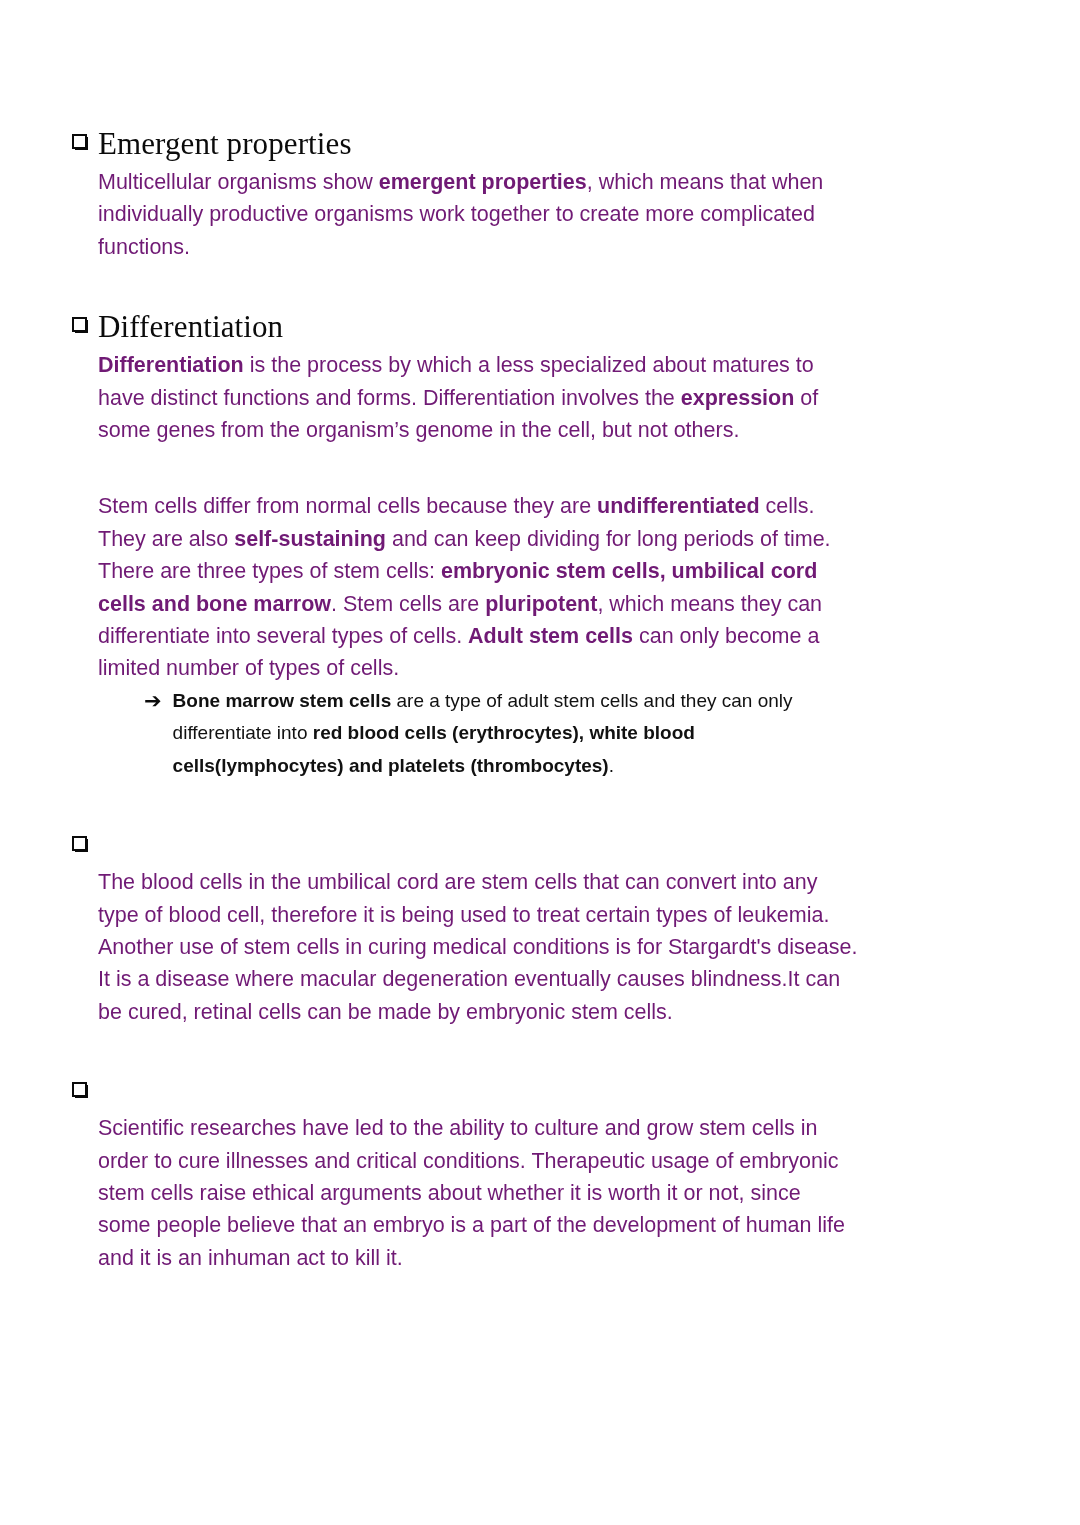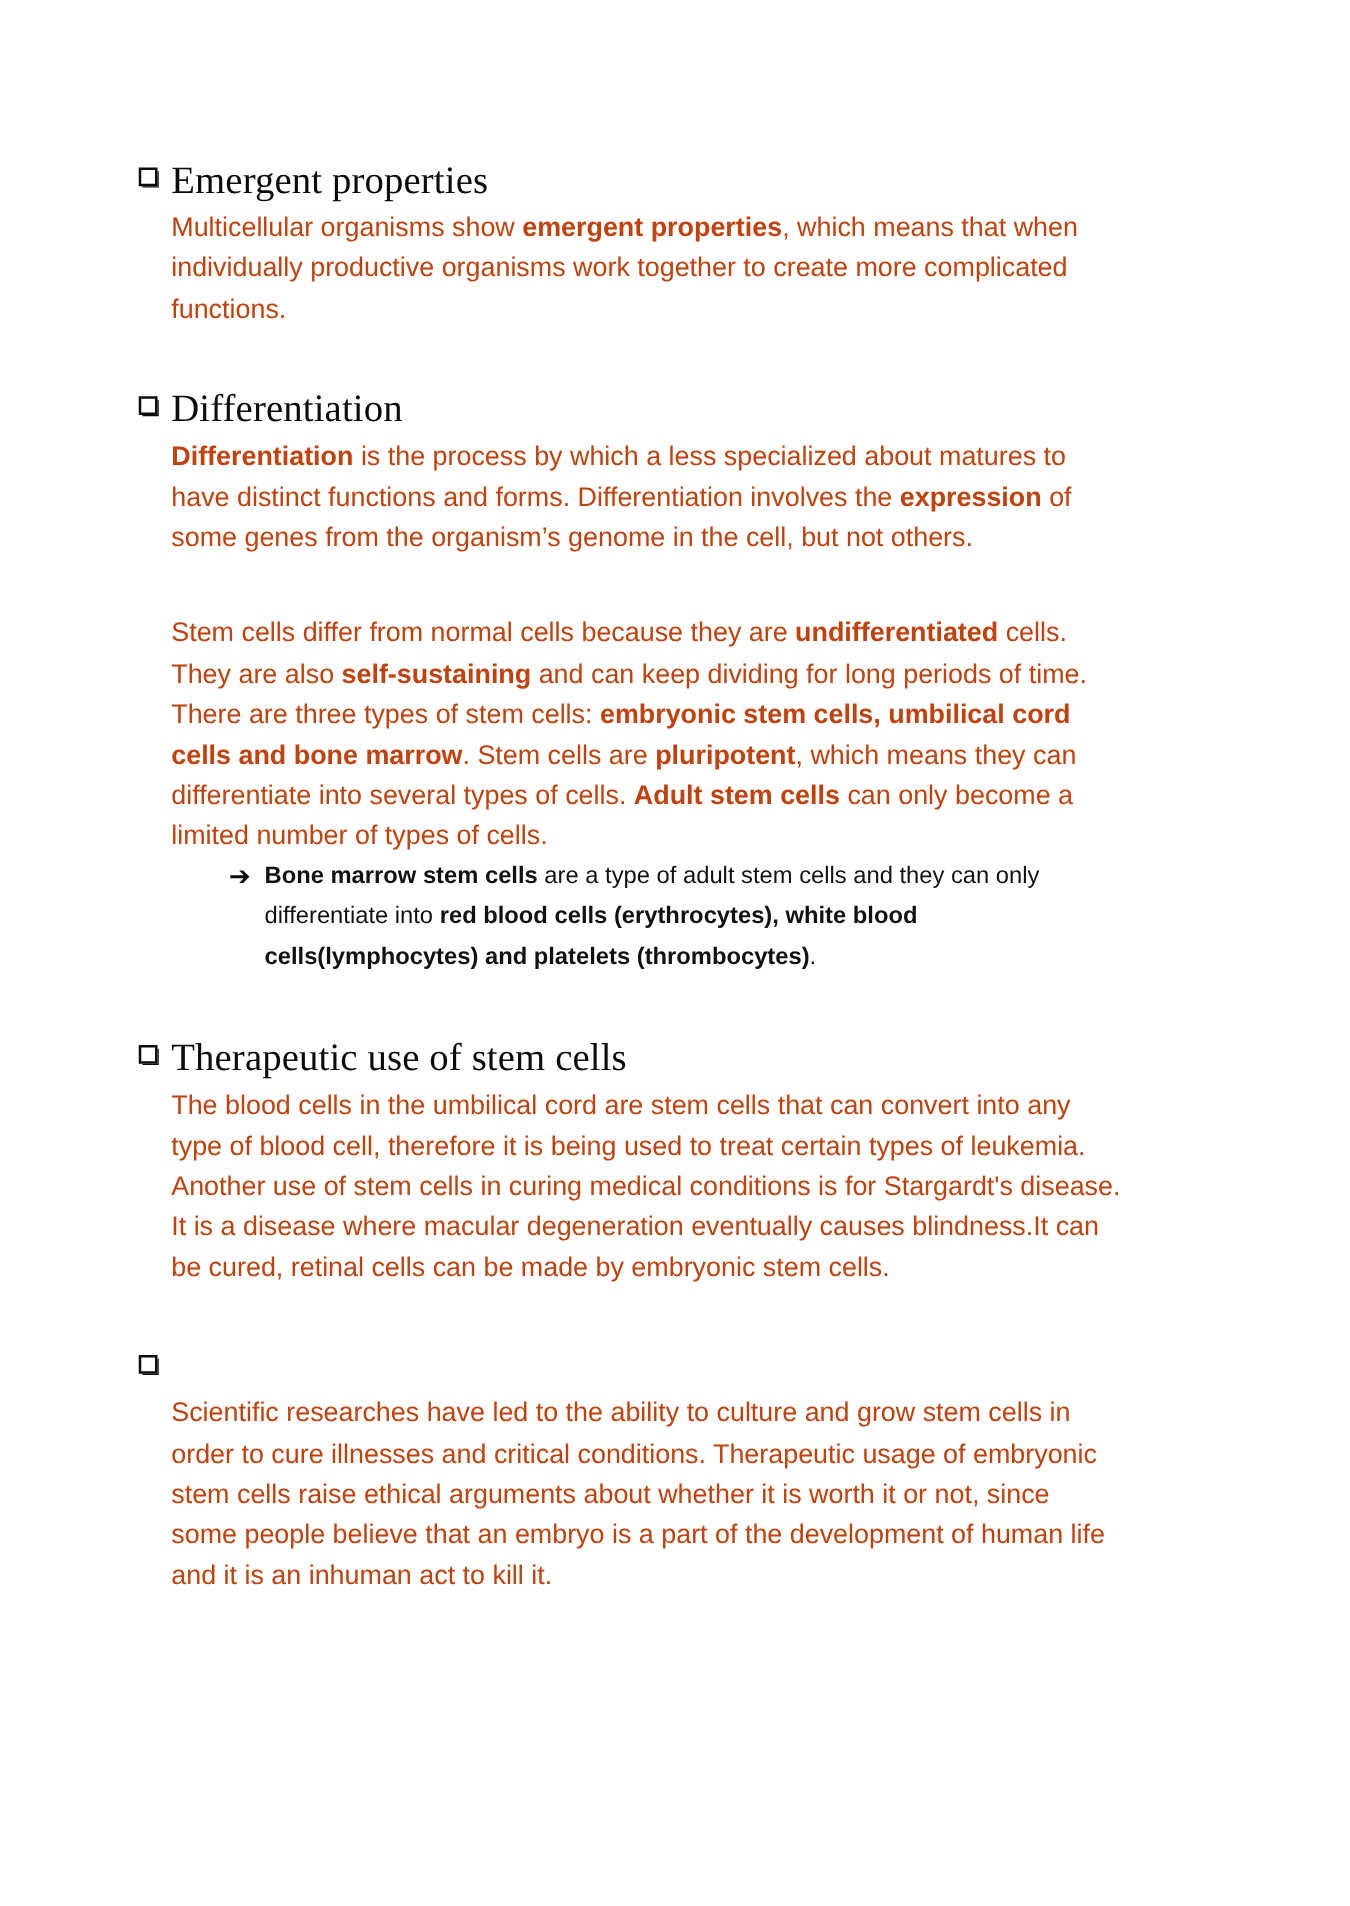--- a/index.html
+++ b/index.html
@@ -14,21 +14,21 @@
     color: #000000;
     -webkit-font-smoothing: antialiased;
   }
 
   .page {
     position: relative;
     width: 1080px;
     height: 1525px;
     background: #ffffff;
     box-sizing: border-box;
-    padding: 124px 135px 0 111px;
+    padding: 124px 135px 0 72px;
   }
 
   .section {
     margin-bottom: 0;
   }
 
   .heading-row {
     display: flex;
     align-items: flex-start;
     margin: 0 0 2px 0;
@@ -72,21 +72,21 @@
     font-weight: 400;
     color: #0b0b0b;
     letter-spacing: 0.1px;
   }
 
   .body-text {
     margin: 0 0 0 26px;
     font-family: "Liberation Sans", sans-serif;
     font-size: 21.5px;
     line-height: 32.4px;
-    color: #c2410c;
+    color: #701a75;
     max-width: 760px;
     text-align: left;
   }
 
   .body-text b, .sub-text b {
     font-weight: 700;
   }
 
   .sub-item {
     display: flex;
@@ -142,21 +142,20 @@
     <div class="sub-item">
       <span class="arrow-glyph">➔</span>
       <span class="sub-text"><b>Bone marrow stem cells</b><span> are a type of adult stem cells and they can only differentiate into </span><b>red blood cells (erythrocytes), white blood cells(lymphocytes) and platelets (thrombocytes)</b><span>.</span></span>
     </div>
   </div>
   <div class="gap-after-section"></div>
 
   <div class="section">
     <div class="heading-row">
       <span class="bullet-square"></span>
-      <span class="heading-text">Therapeutic use of stem cells</span>
     </div>
     <p class="body-text"><span>The blood cells in the umbilical cord are stem cells that can convert into any type of blood cell, therefore it is being used to treat certain types of leukemia. Another use of stem cells in curing medical conditions is for Stargardt's disease. It is a disease where macular degeneration eventually causes blindness.It can be cured, retinal cells can be made by embryonic stem cells.</span></p>
   </div>
   <div class="gap-after-section"></div>
 
   <div class="section">
     <div class="heading-row">
       <span class="bullet-square"></span>
     </div>
     <p class="body-text"><span>Scientific researches have led to the ability to culture and grow stem cells in order to cure illnesses and critical conditions. Therapeutic usage of embryonic stem cells raise ethical arguments about whether it is worth it or not, since some people believe that an embryo is a part of the development of human life and it is an inhuman act to kill it.</span></p>

